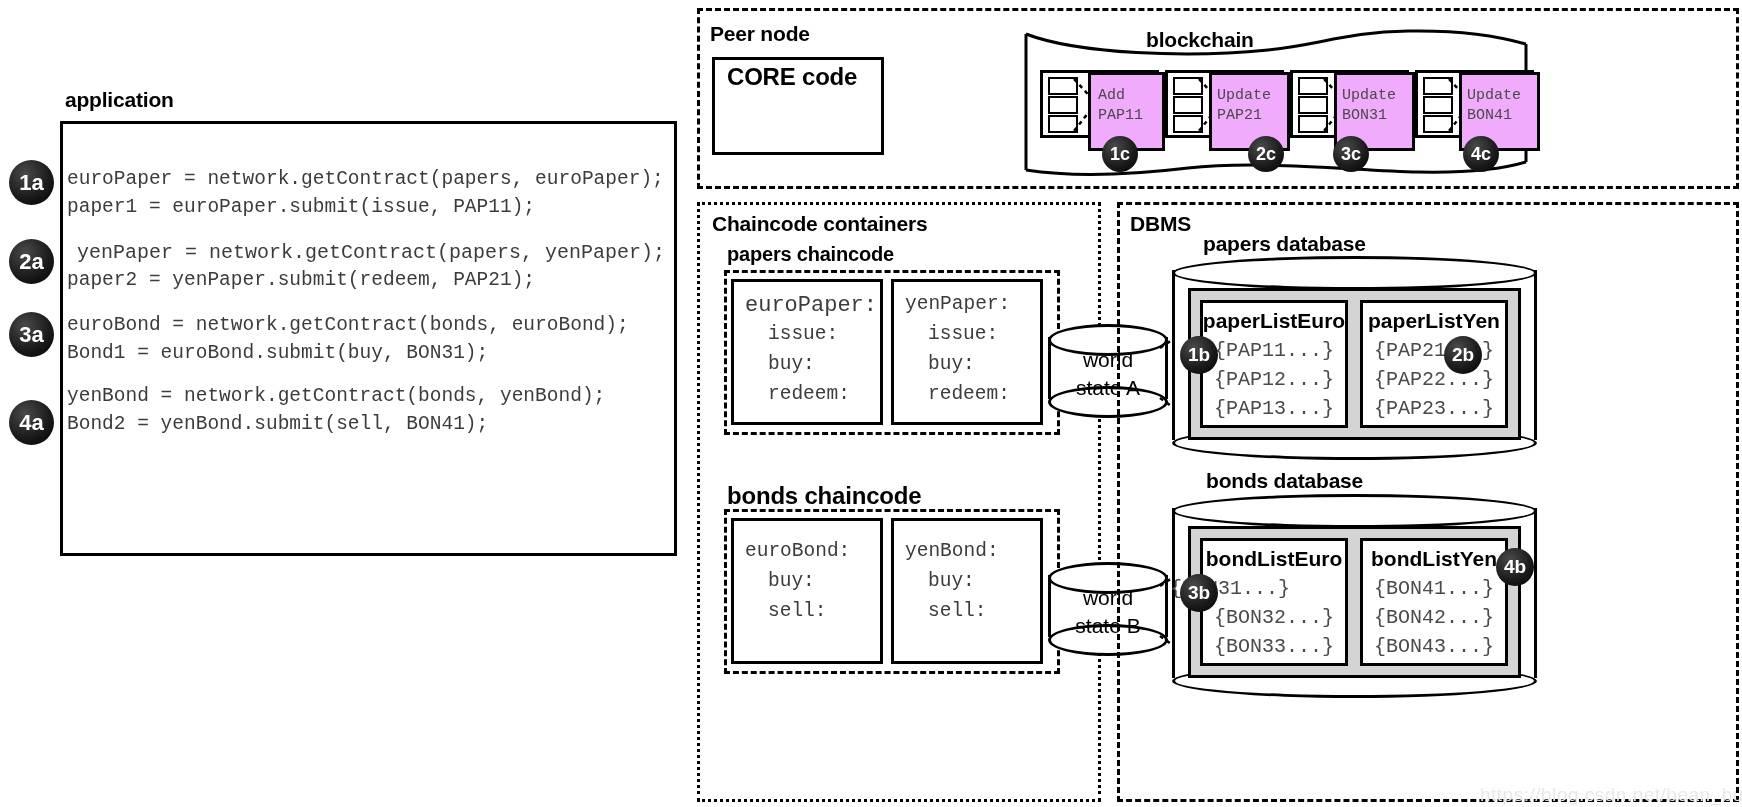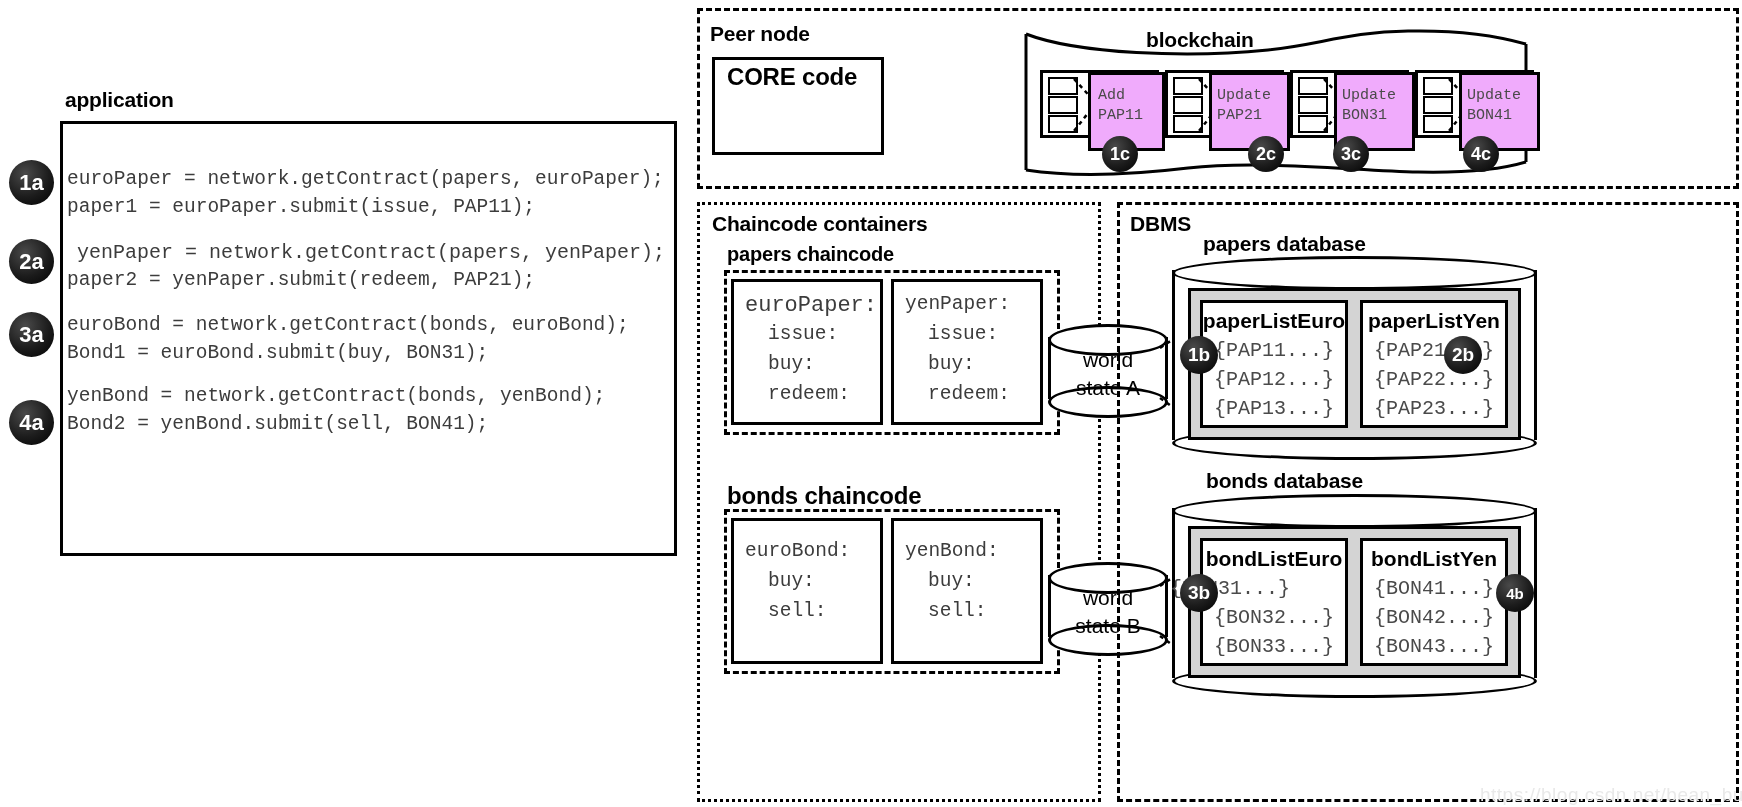--- a/index.html
+++ b/index.html
@@ -254,15 +254,15 @@
 <div class="abs listrow" style="left:1156px;top:576px;width:148px;">{BON31...}</div>
 <div class="abs listrow" style="left:1200px;top:605px;width:148px;">{BON32...}</div>
 <div class="abs listrow" style="left:1200px;top:634px;width:148px;">{BON33...}</div>
 <div class="badge" style="left:1180px;top:574px;width:38px;height:38px;font-size:19px;">3b</div>
 
 <div class="abs listbox" style="left:1360px;top:538px;width:148px;height:128px;"></div>
 <div class="abs listtitle" style="left:1360px;top:547px;width:148px;">bondListYen</div>
 <div class="abs listrow" style="left:1360px;top:576px;width:148px;">{BON41...}</div>
 <div class="abs listrow" style="left:1360px;top:605px;width:148px;">{BON42...}</div>
 <div class="abs listrow" style="left:1360px;top:634px;width:148px;">{BON43...}</div>
-<div class="badge" style="left:1496px;top:574px;width:38px;height:38px;font-size:15px;">4b</div>
+<div class="badge" style="left:1496px;top:548px;width:38px;height:38px;font-size:19px;">4b</div>
 
 <div class="wm" style="left:1480px;top:784px;">https://blog.csdn.net/bean_business</div>
 
 </body></html>

